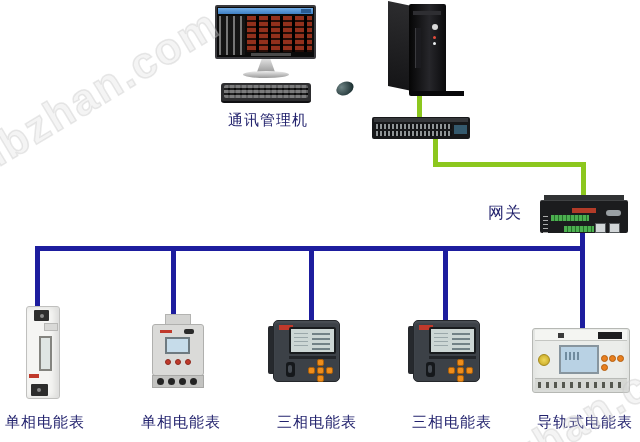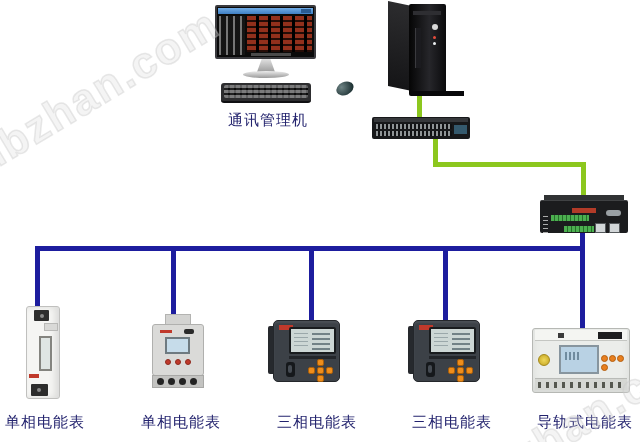--- a/index.html
+++ b/index.html
@@ -324,19 +324,20 @@
     <div class="m5-o1"></div>
     <div class="m5-o2"></div>
     <div class="m5-o3"></div>
     <div class="m5-o4"></div>
     <div class="m5-bot">
         <i></i>
       </div>
   </div>
 
   <div class="lbl lbl-mgmt">通讯管理机</div>
+  <div class="lbl lbl-gw">网关</div>
   <div class="lbl lbl-m0">单相电能表</div>
   <div class="lbl lbl-m1">单相电能表</div>
   <div class="lbl lbl-m2">三相电能表</div>
   <div class="lbl lbl-m3">三相电能表</div>
   <div class="lbl lbl-m4">导轨式电能表</div>
 
 </div>
 
 </body></html>

